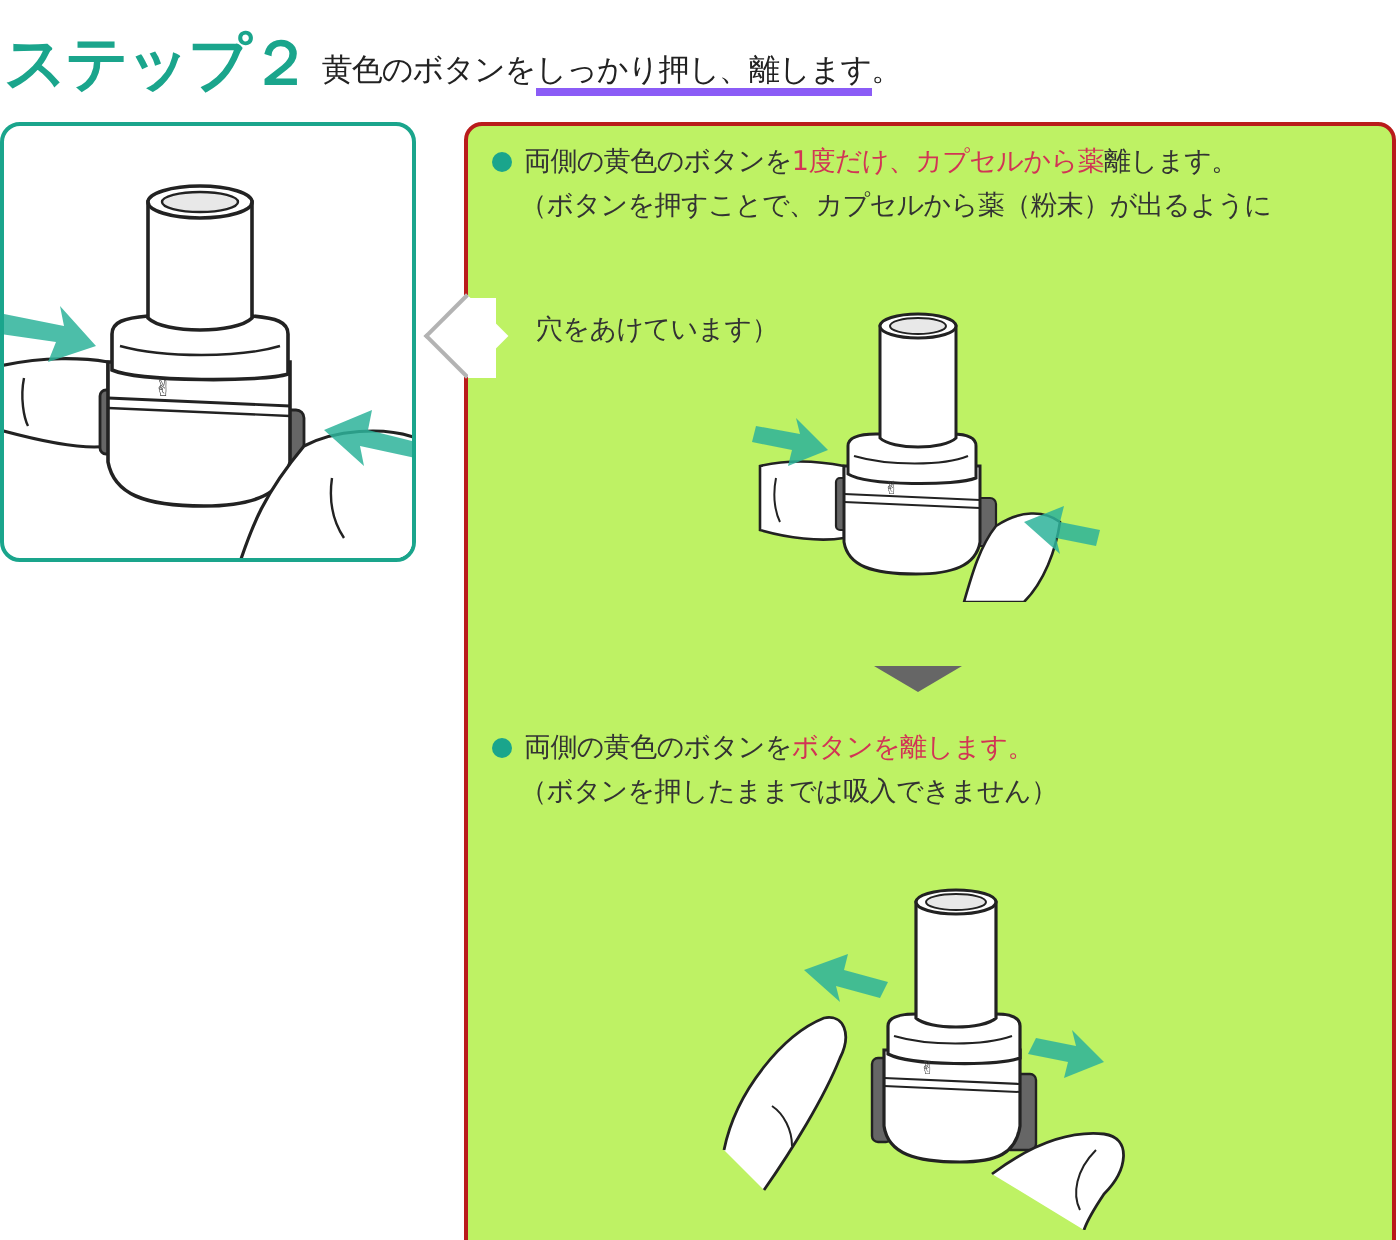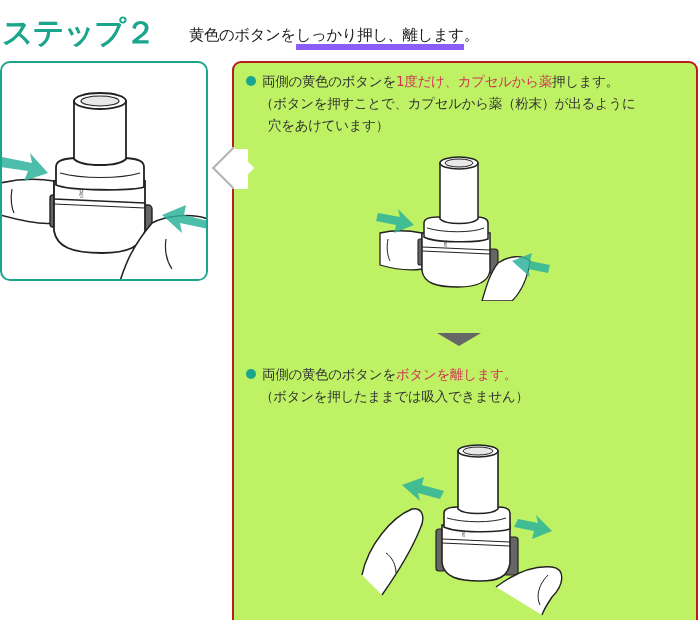--- a/index.html
+++ b/index.html
@@ -1,35 +1,35 @@
 <!DOCTYPE html>
 <html><head>
 <meta charset="utf-8">
 <style>
   * { box-sizing: border-box; margin: 0; padding: 0; }
   html, body { width: 700px; height: 620px; background: #ffffff; overflow: hidden; }
   body { position: relative; font-family: "DejaVu Sans", "Liberation Sans", sans-serif; color: #333333; }
 
-  .header { position: absolute; left: 2px; top: 8px; height: 44px; display: flex; align-items: flex-end; gap: 28px; }
+  .header { position: absolute; left: 2px; top: 8px; height: 44px; display: flex; align-items: flex-end; }
   .step-title { font-size: 31px; font-weight: bold; color: #1aa58c; letter-spacing: -1px; line-height: 40px; }
   .step-desc { font-size: 15.5px; color: #222; margin-left: 6px; line-height: 26px; padding-bottom: 4px; letter-spacing: -0.5px; }
-  .step-desc .ul { border-bottom: 6px solid #8b5cf6; padding-bottom: 0; }
+  .step-desc .ul { border-bottom: 4px solid #8b5cf6; padding-bottom: 0; }
 
   .left-panel { position: absolute; left: 0; top: 61px; width: 208px; height: 220px; border: 2px solid #1aa58c; border-radius: 10px; border-left-width: 2px; overflow: hidden; background: #fff; }
 
   .right-panel { position: absolute; left: 232px; top: 61px; width: 466px; height: 578px; border: 2px solid #b91c1c; border-radius: 9px; background: #bef264; }
   .notch { position: absolute; left: -16px; top: 90px; width: 30px; height: 30px; background: #fff; border-left: 2px solid #b3b3b3; border-bottom: 2px solid #b3b3b3; transform: rotate(45deg); }
   .notch-cover { position: absolute; left: 0; top: 86px; width: 14px; height: 40px; background: #fff; }
 
   .bullet-block { position: absolute; left: 12px; font-size: 13.5px; line-height: 22px; color: #333; letter-spacing: -0.3px; }
   .bullet-line { display: flex; align-items: center; white-space: nowrap; }
   .dot { width: 10px; height: 10px; border-radius: 50%; background: #1aa58c; margin-right: 6px; flex: 0 0 10px; }
   .red { color: #d23455; }
   .indent { padding-left: 14px; white-space: nowrap; text-align: center; }
-  .indent2 { padding-left: 22px; white-space: nowrap; }
+  .indent2 { padding-left: 22px; white-space: nowrap; margin-top: 40px; }
 
   .down-arrow { position: absolute; left: 203px; top: 270px; width: 0; height: 0; border-left: 22px solid transparent; border-right: 22px solid transparent; border-top: 13px solid #666666; }
 
   .illus { position: absolute; }
   svg { display: block; }
 </style>
 </head>
 <body>
 
 <div class="header">
@@ -69,21 +69,21 @@
 
 <div class="right-panel">
   <div class="notch"></div>
   <div class="notch-cover"></div>
 
   <div class="bullet-block" style="top: 7px;">
     <div class="bullet-line">
       <span class="dot"></span>
       <span>両側の黄色のボタンを</span>
         <span class="red">1度だけ、カプセルから薬</span>
-        <span>押します。</span>
+        <span>離します。</span>
     </div>
     <div class="indent">（ボタンを押すことで、カプセルから薬（粉末）が出るように</div>
     <div class="indent2">穴をあけています）</div>
   </div>
 
   <div class="illus" style="left: 128px; top: 88px;">
     <svg width="200" height="150" viewBox="0 0 200 150">
       <path d="M18 82 C 35 78, 50 80, 60 82 L 60 118 C 48 120, 32 118, 18 114 Z" fill="#fff" stroke="#222" stroke-width="1.3"></path>
       <path d="M26 88 C 24 98, 26 106, 28 110" fill="none" stroke="#222" stroke-width="1"></path>
       <rect x="56" y="88" width="8" height="26" rx="2" fill="#666" stroke="#222" stroke-width="1.1"></rect>

